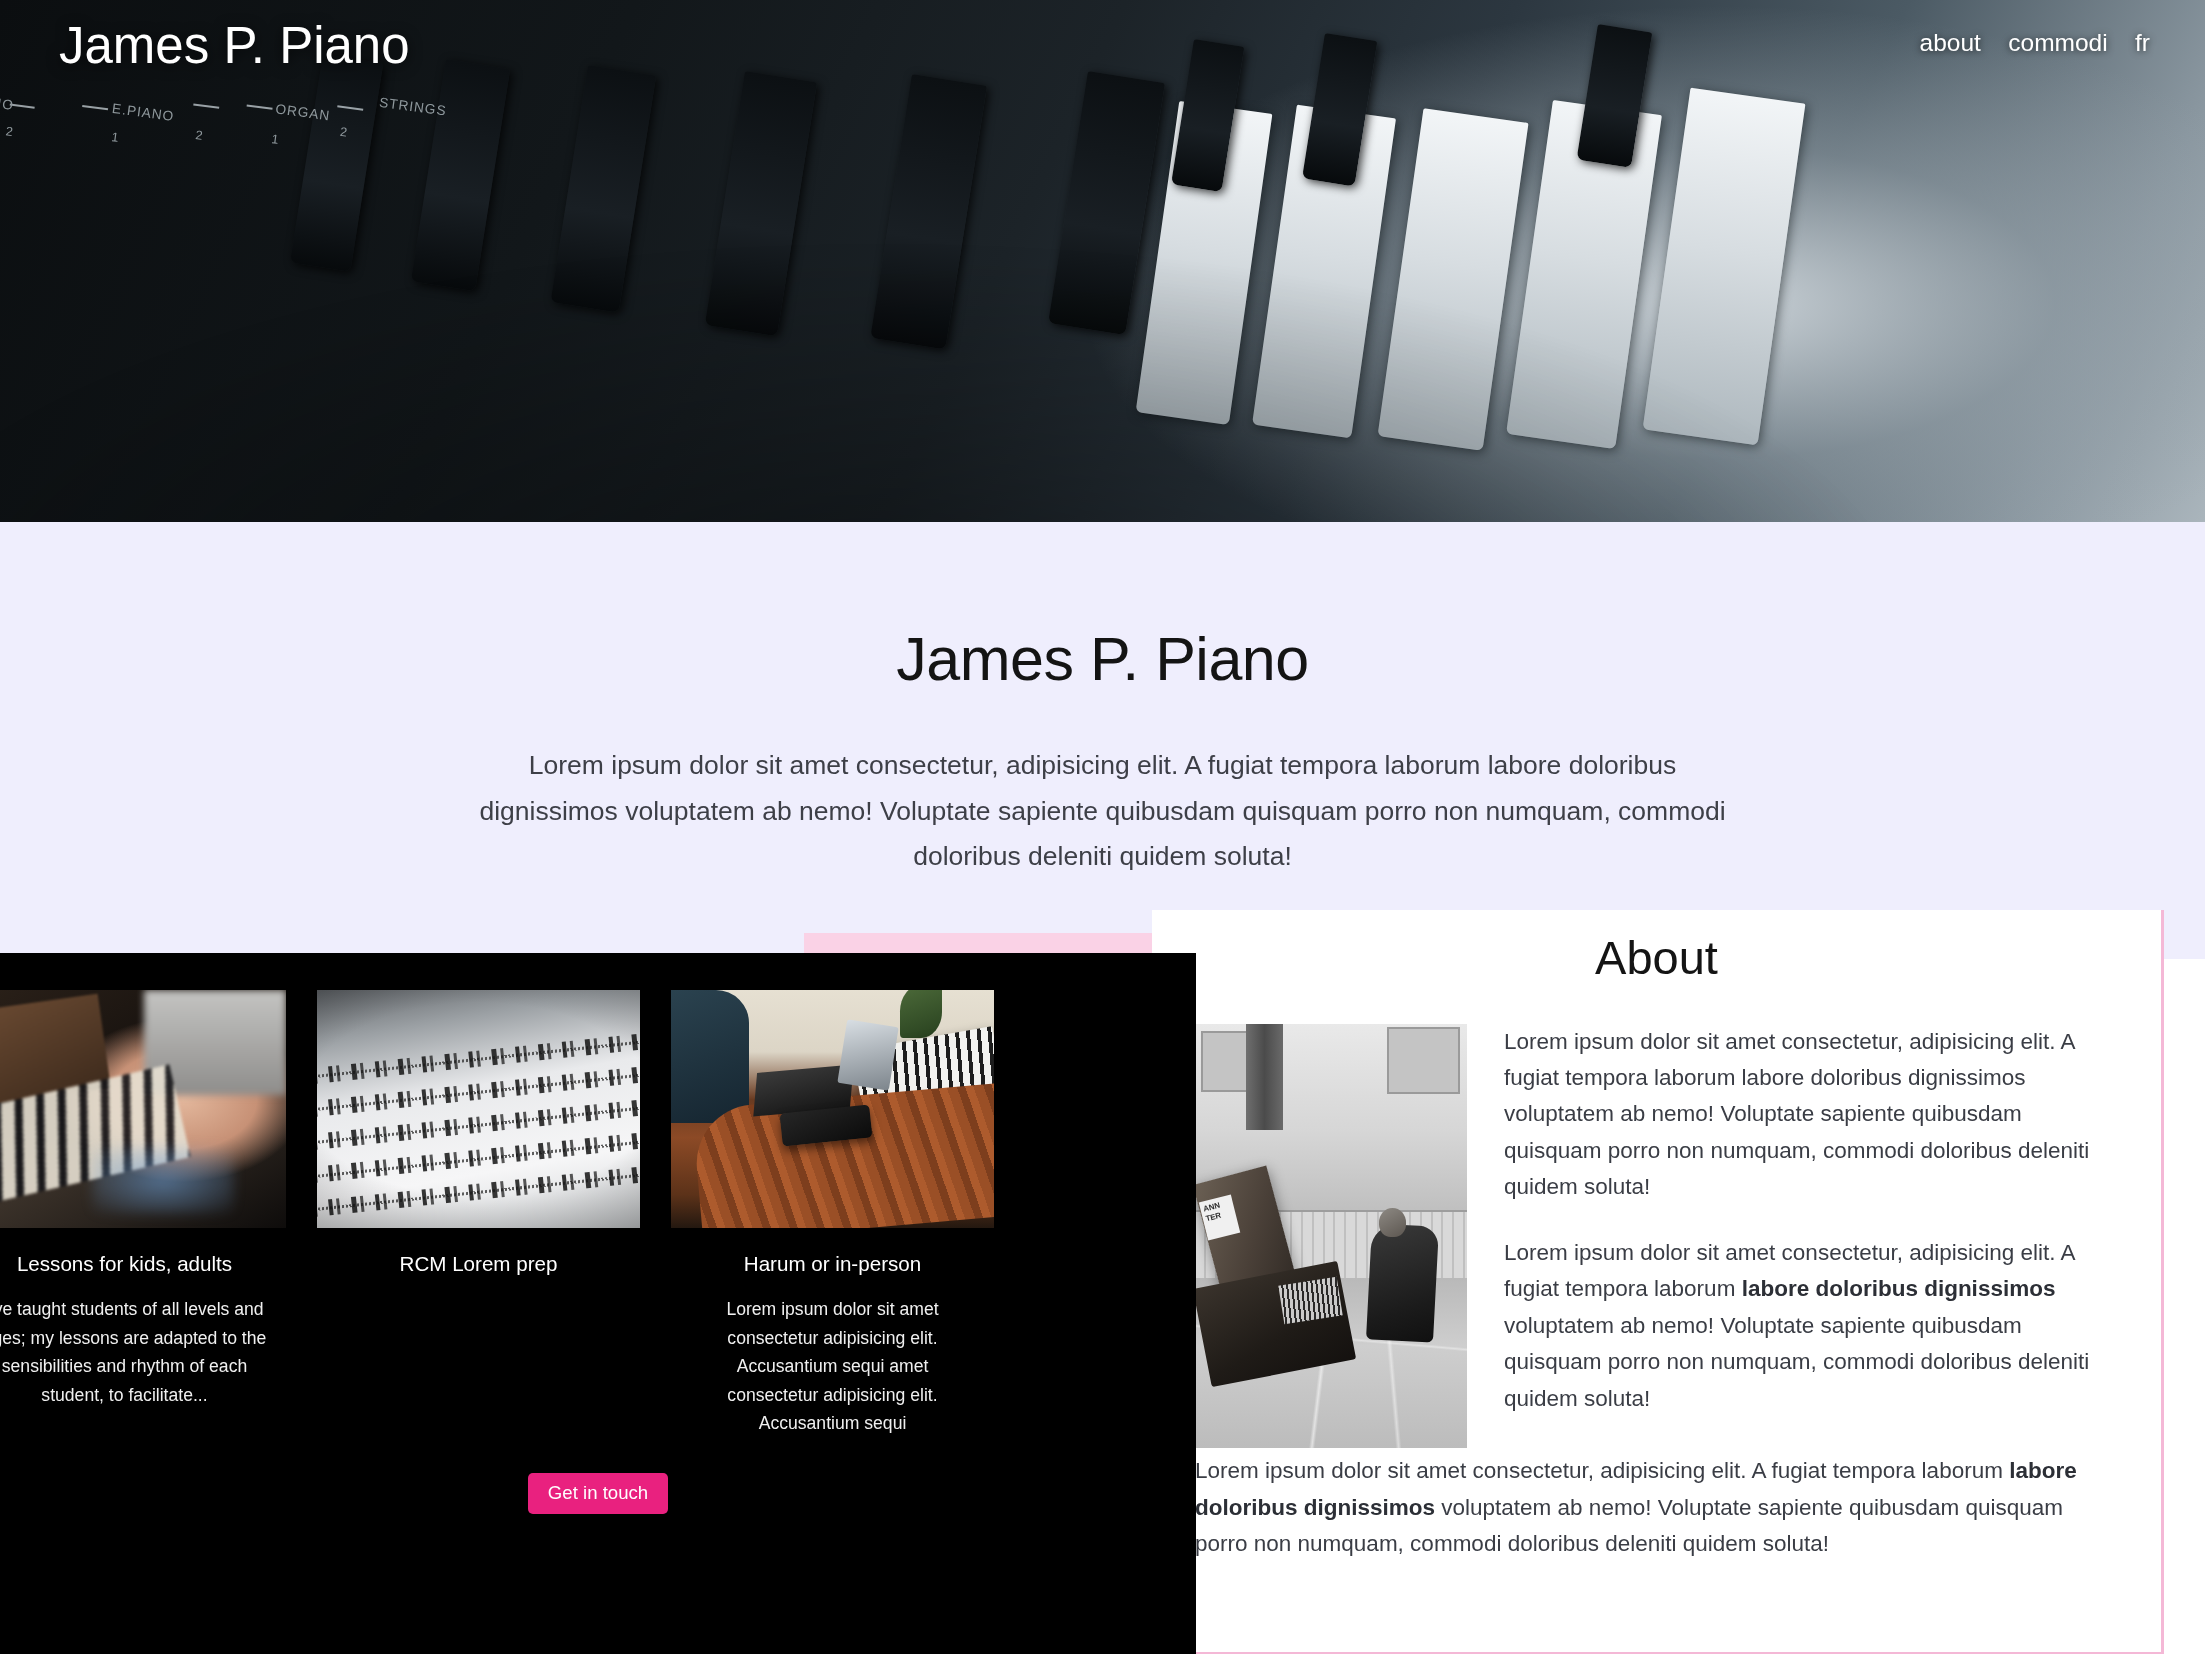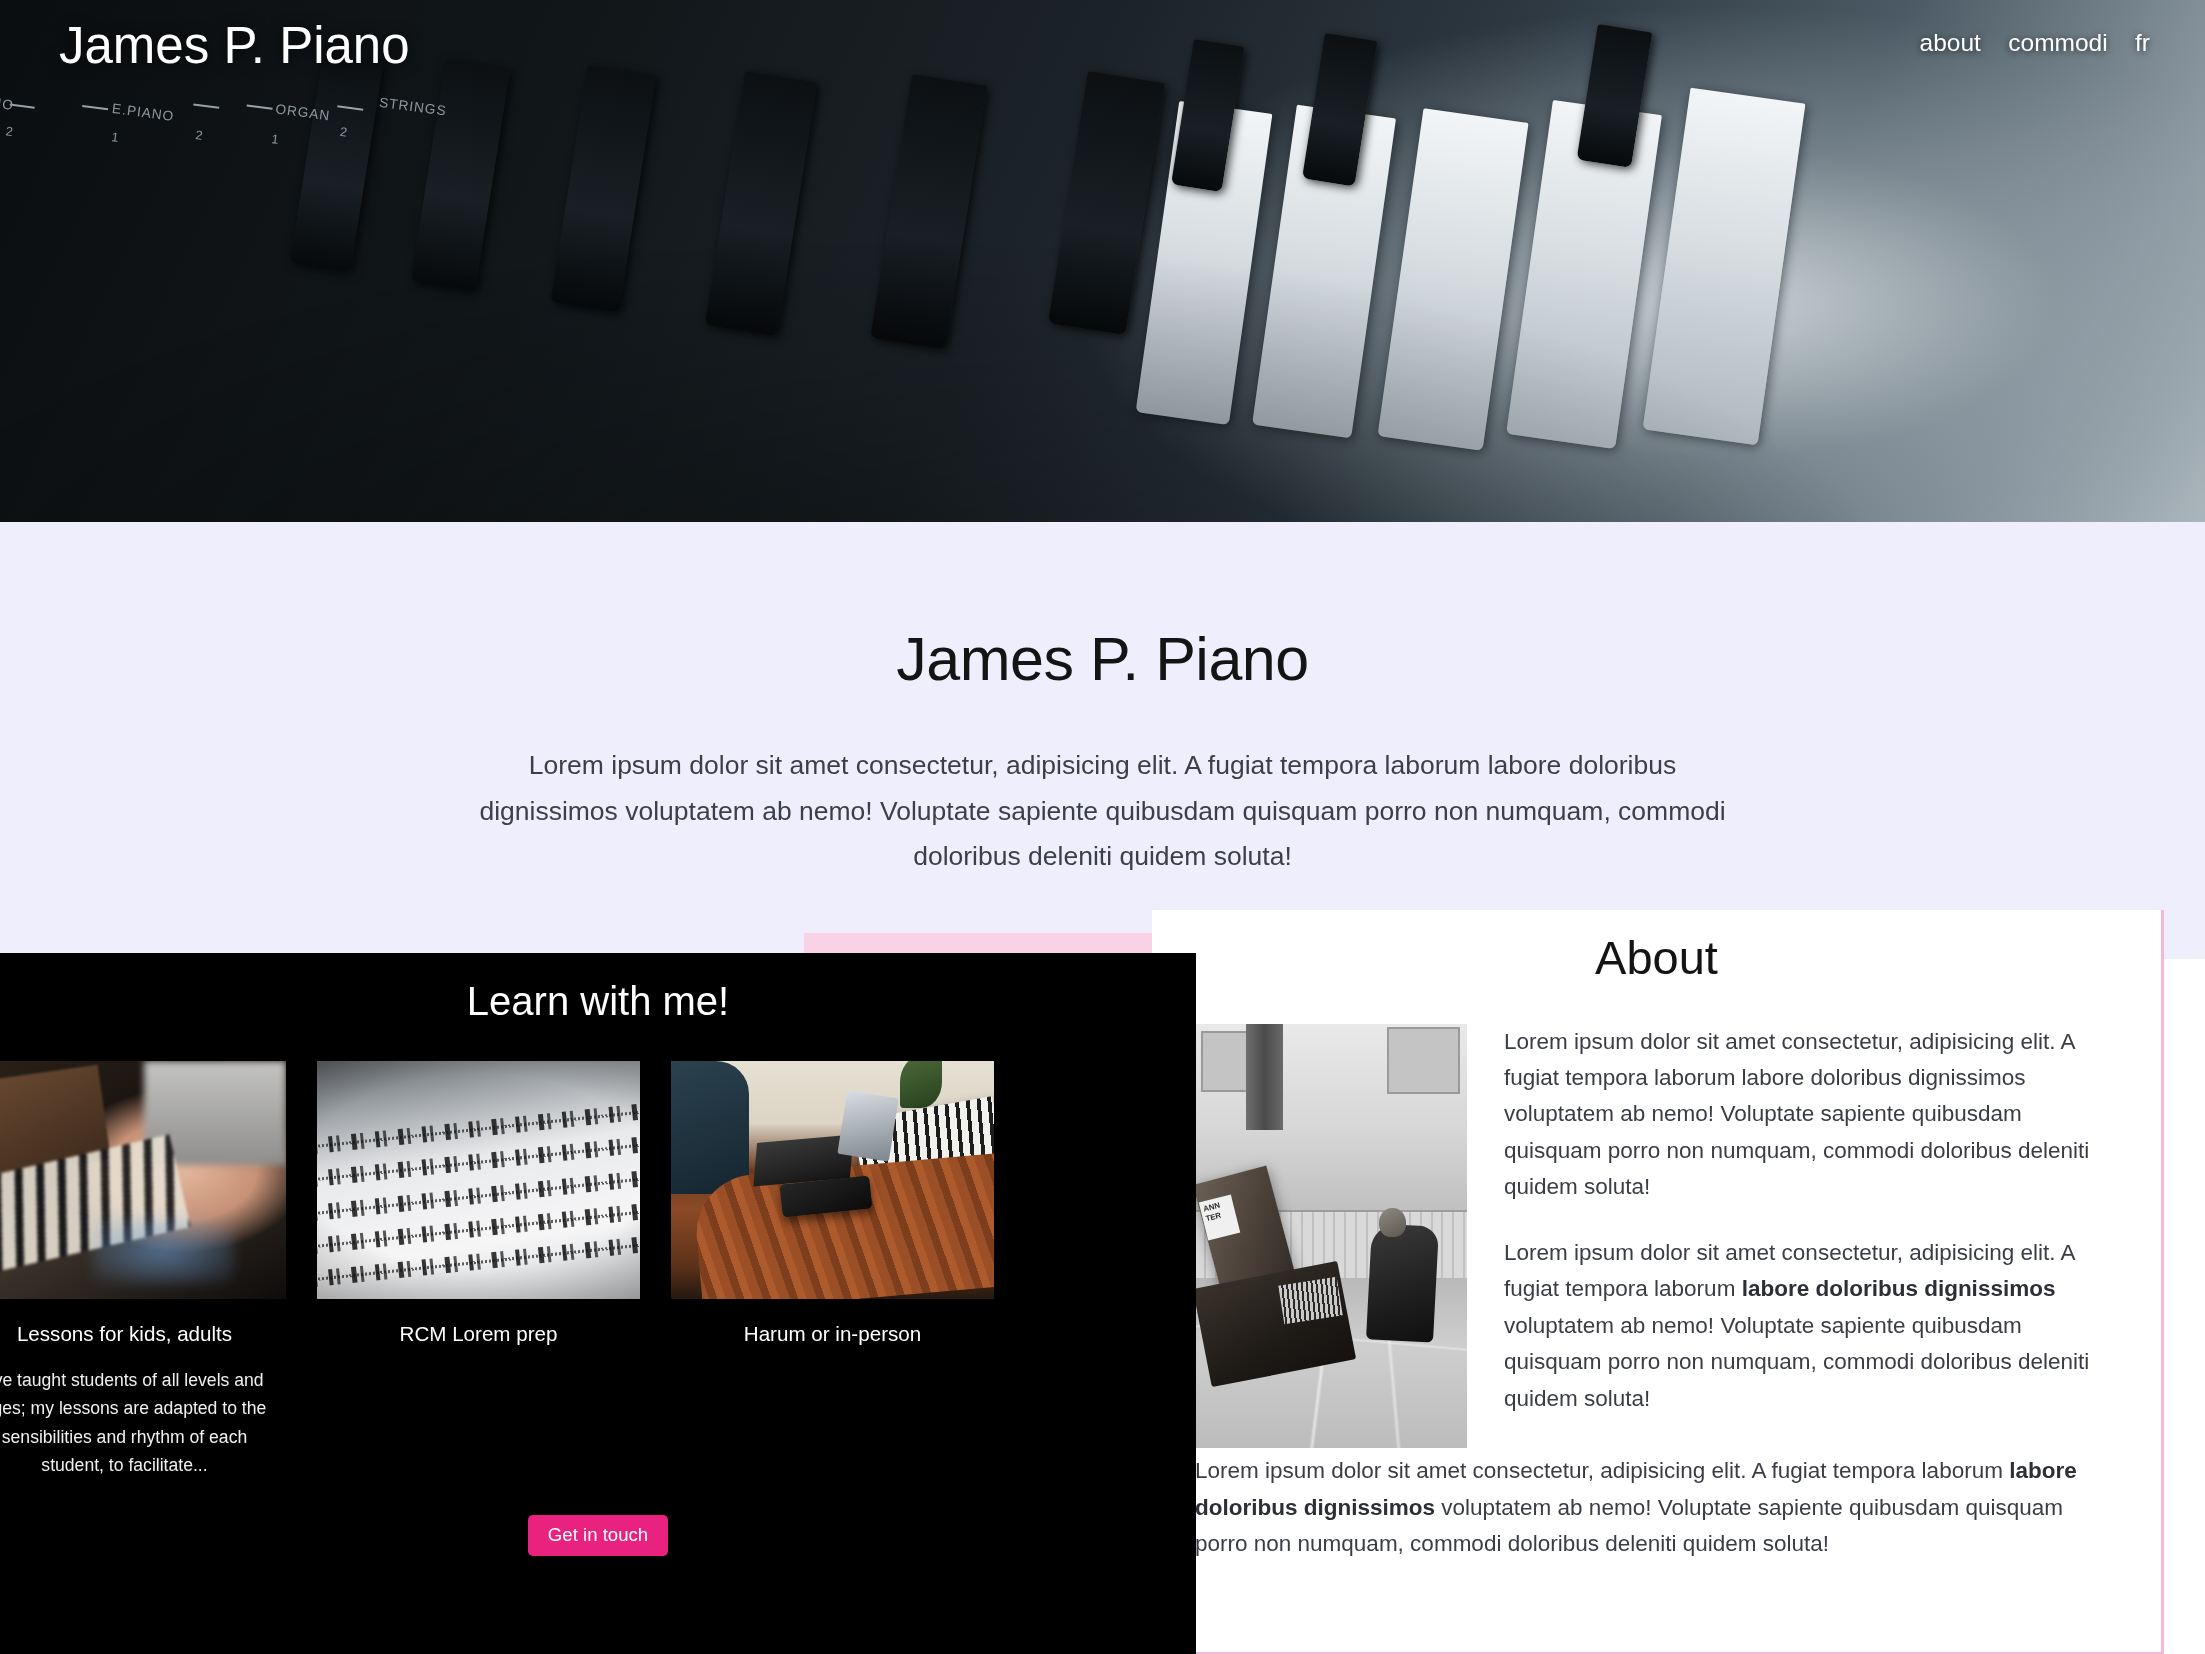--- a/index.html
+++ b/index.html
@@ -521,21 +521,20 @@
         <p>Lorem ipsum dolor sit amet consectetur, adipisicing elit. A fugiat tempora laborum labore doloribus dignissimos voluptatem ab nemo! Voluptate sapiente quibusdam quisquam porro non numquam, commodi doloribus deleniti quidem soluta!</p>
         <p><span>Lorem ipsum dolor sit amet consectetur, adipisicing elit. A fugiat tempora laborum </span><b>labore doloribus dignissimos</b><span> voluptatem ab nemo! Voluptate sapiente quibusdam quisquam porro non numquam, commodi doloribus deleniti quidem soluta!</span></p>
       </div>
     </div>
     <div class="about-footer">
       <p><span>Lorem ipsum dolor sit amet consectetur, adipisicing elit. A fugiat tempora laborum </span><b>labore doloribus dignissimos</b><span> voluptatem ab nemo! Voluptate sapiente quibusdam quisquam porro non numquam, commodi doloribus deleniti quidem soluta!</span></p>
     </div>
   </section>
 
   <section class="learn-panel">
-    <h2 class="learn-title">Learn with me!</h2>
 
     <div class="cards">
 
       <article class="card">
         <div class="card-img">
           <div class="img-hands">
               <div class="wall"></div>
               <div class="cab"></div>
               <div class="kbd"></div>
               <div class="glow"></div>
@@ -570,20 +569,21 @@
             <div class="plant"></div>
               <div class="midi"></div>
               <div class="person"></div>
             <div class="desk"></div>
               <div class="laptop"></div>
               <div class="tablet"></div>
               <div class="phone"></div>
           </div>
         </div>
         <h3 class="card-title">Harum or in-person</h3>
+        <p class="card-text">Lorem ipsum dolor sit amet consectetur adipisicing elit. Accusantium sequi amet consectetur adipisicing elit. Accusantium sequi</p>
       </article>
 
     </div>
 
     <div class="cta-wrap">
       <button class="cta-btn">Get in touch</button>
     </div>
   </section>
 
 </div>

